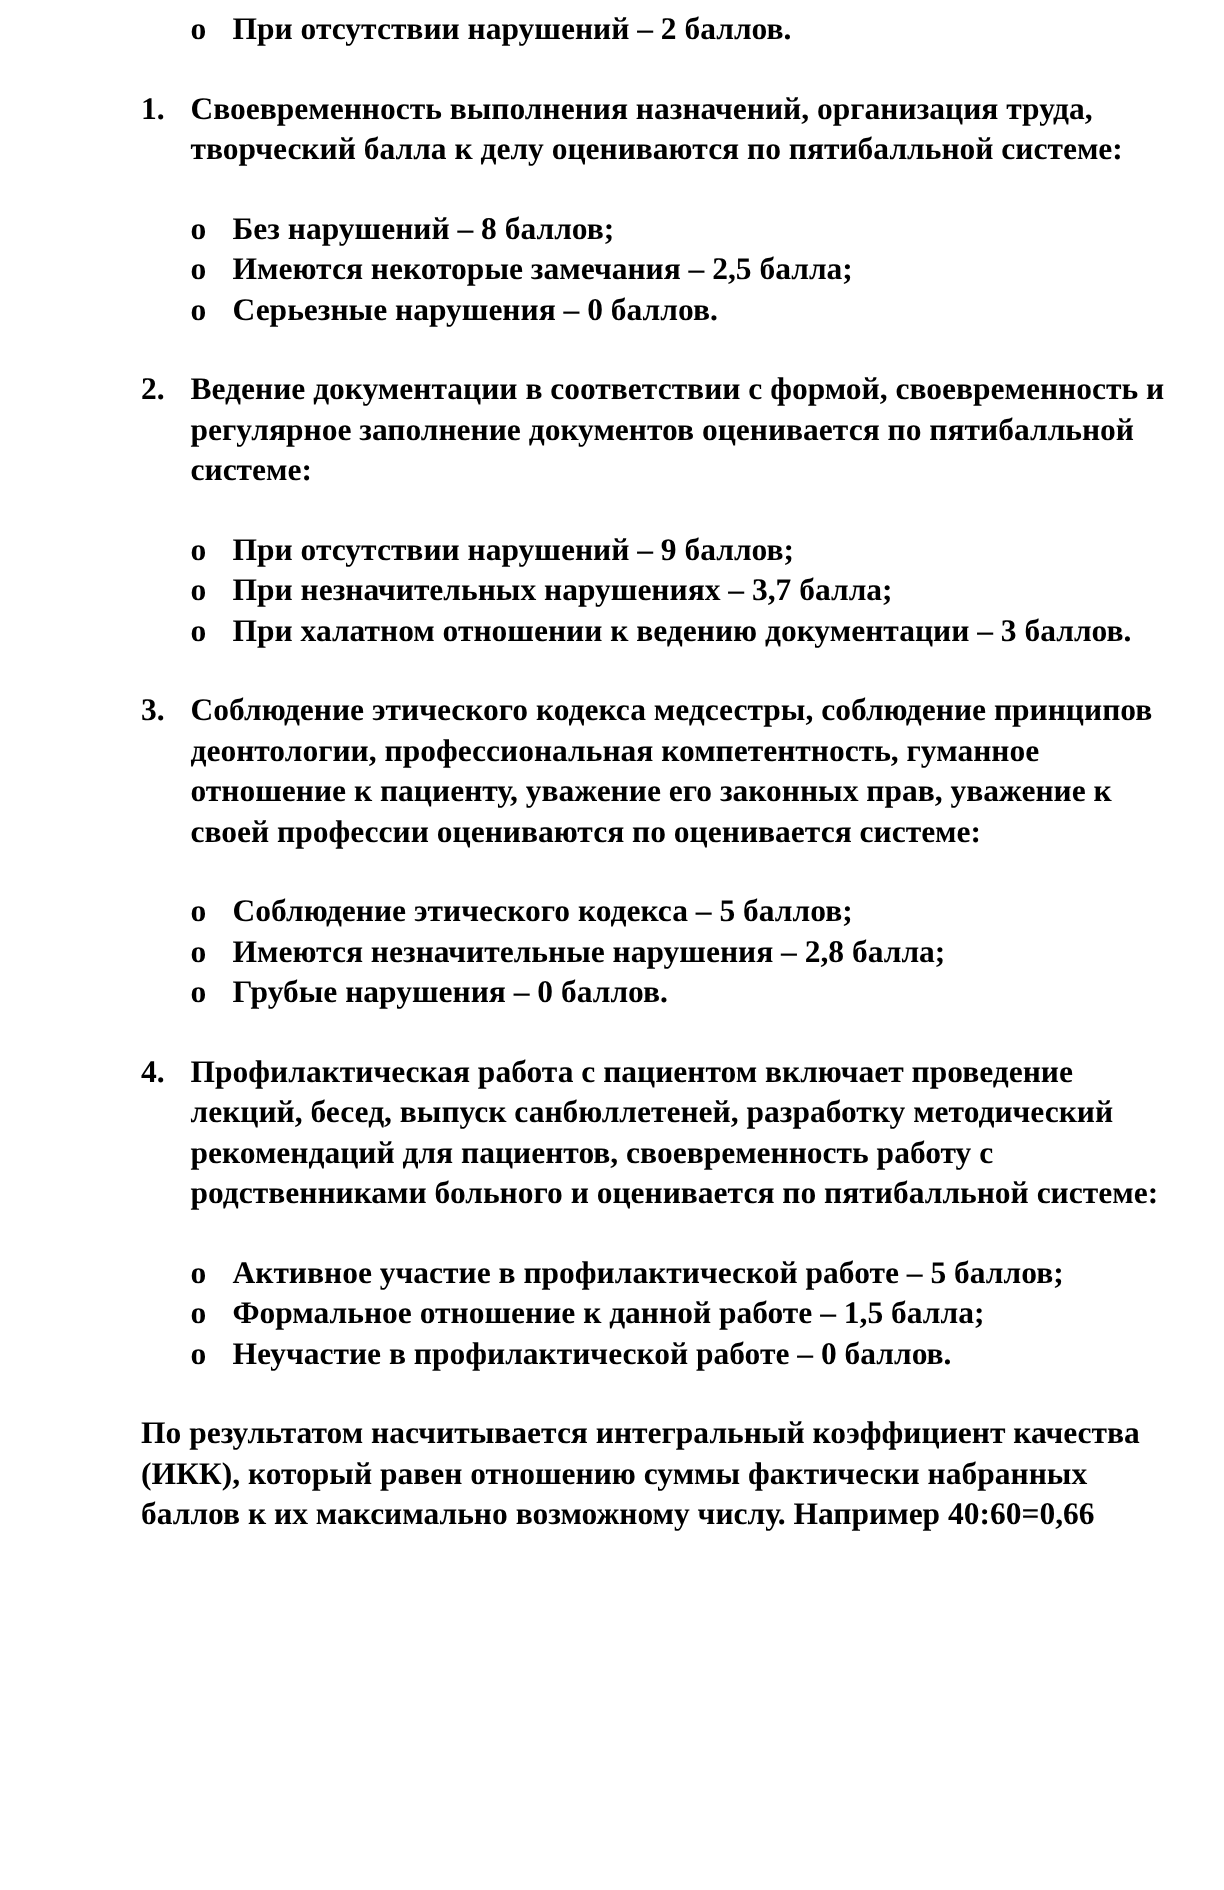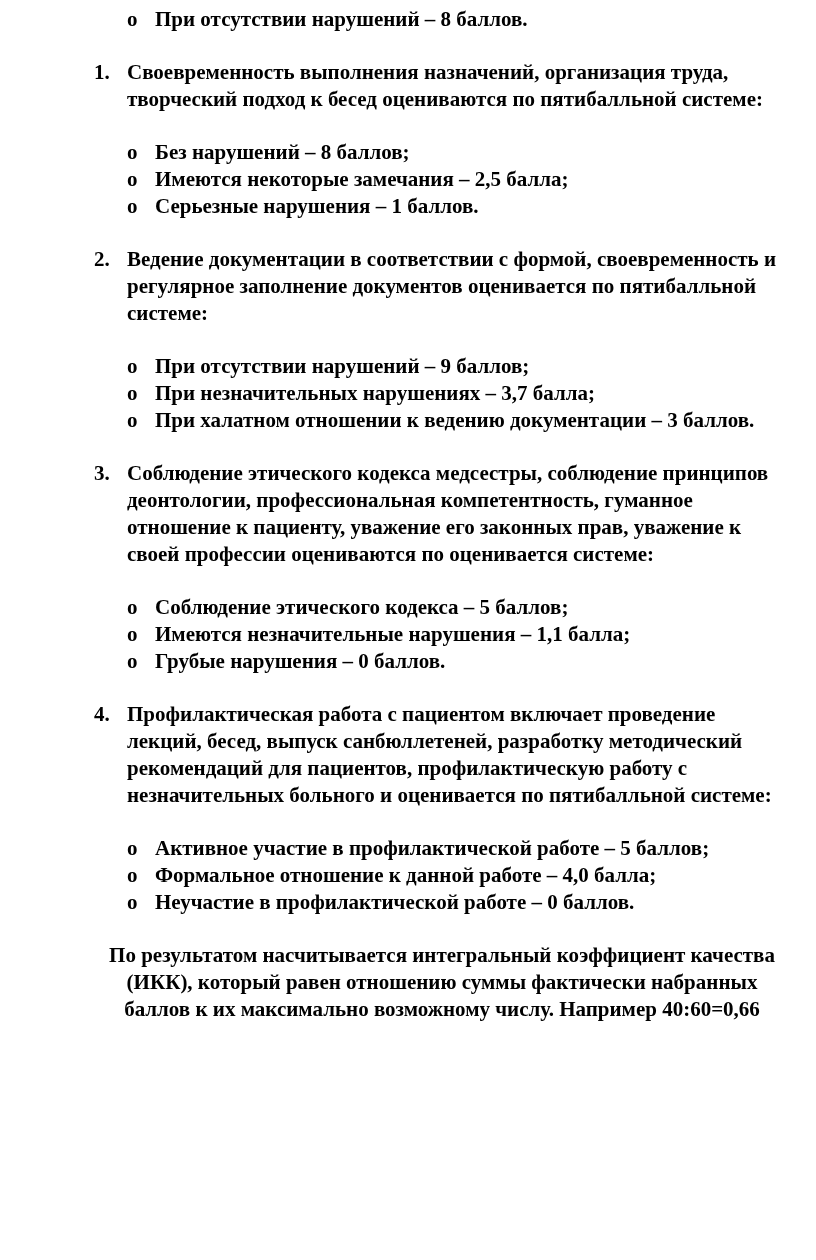--- a/index.html
+++ b/index.html
@@ -23,50 +23,50 @@
   .block { margin-bottom: 26px; }
   
   .numbered { display: flex; }
   .num { flex: 0 0 33px; }
   .itext { flex: 1 1 auto; }
   
   .sub { margin-left: 33px; }
   .bullet-row { display: flex; }
   .marker { flex: 0 0 28px; }
   .btext { flex: 1 1 auto; }
-  .closing { margin-top: 18px; text-align: center; }
+  .closing { margin-top: 18px; }
 </style>
 </head>
 <body>
 
 <div class="page">
 
   <div class="block sub">
     <div class="bullet-row">
       <span class="marker">o</span>
-      <span class="btext">При отсутствии нарушений – 8 баллов.</span>
+      <span class="btext">При отсутствии нарушений – 2 баллов.</span>
     </div>
   </div>
 
   <div class="block numbered">
     <span class="num">1.</span>
-    <span class="itext">Своевременность выполнения назначений, организация труда, творческий подход к бесед оцениваются по пятибалльной системе:</span>
+    <span class="itext">Своевременность выполнения назначений, организация труда, творческий балла к делу оцениваются по пятибалльной системе:</span>
   </div>
   <div class="block sub">
     <div class="bullet-row">
       <span class="marker">o</span>
       <span class="btext">Без нарушений – 8 баллов;</span>
     </div>
     <div class="bullet-row">
       <span class="marker">o</span>
       <span class="btext">Имеются некоторые замечания – 2,5 балла;</span>
     </div>
     <div class="bullet-row">
       <span class="marker">o</span>
-      <span class="btext">Серьезные нарушения – 1 баллов.</span>
+      <span class="btext">Серьезные нарушения – 0 баллов.</span>
     </div>
   </div>
 
   <div class="block numbered">
     <span class="num">2.</span>
     <span class="itext">Ведение документации в соответствии с формой, своевременность и регулярное заполнение документов оценивается по пятибалльной системе:</span>
   </div>
   <div class="block sub">
     <div class="bullet-row">
       <span class="marker">o</span>
@@ -86,40 +86,40 @@
     <span class="num">3.</span>
     <span class="itext">Соблюдение этического кодекса медсестры, соблюдение принципов деонтологии, профессиональная компетентность, гуманное отношение к пациенту, уважение его законных прав, уважение к своей профессии оцениваются по оценивается системе:</span>
   </div>
   <div class="block sub">
     <div class="bullet-row">
       <span class="marker">o</span>
       <span class="btext">Соблюдение этического кодекса – 5 баллов;</span>
     </div>
     <div class="bullet-row">
       <span class="marker">o</span>
-      <span class="btext">Имеются незначительные нарушения – 1,1 балла;</span>
+      <span class="btext">Имеются незначительные нарушения – 2,8 балла;</span>
     </div>
     <div class="bullet-row">
       <span class="marker">o</span>
       <span class="btext">Грубые нарушения – 0 баллов.</span>
     </div>
   </div>
 
   <div class="block numbered">
     <span class="num">4.</span>
-    <span class="itext">Профилактическая работа с пациентом включает проведение лекций, бесед, выпуск санбюллетеней, разработку методический рекомендаций для пациентов, профилактическую работу с незначительных больного и оценивается по пятибалльной системе:</span>
+    <span class="itext">Профилактическая работа с пациентом включает проведение лекций, бесед, выпуск санбюллетеней, разработку методический рекомендаций для пациентов, своевременность работу с родственниками больного и оценивается по пятибалльной системе:</span>
   </div>
   <div class="block sub">
     <div class="bullet-row">
       <span class="marker">o</span>
       <span class="btext">Активное участие в профилактической работе – 5 баллов;</span>
     </div>
     <div class="bullet-row">
       <span class="marker">o</span>
-      <span class="btext">Формальное отношение к данной работе – 4,0 балла;</span>
+      <span class="btext">Формальное отношение к данной работе – 1,5 балла;</span>
     </div>
     <div class="bullet-row">
       <span class="marker">o</span>
       <span class="btext">Неучастие в профилактической работе – 0 баллов.</span>
     </div>
   </div>
 
   <p class="block closing">По результатом насчитывается интегральный коэффициент качества (ИКК), который равен отношению суммы фактически набранных баллов к их максимально возможному числу. Например 40:60=0,66</p>
 
 </div>

